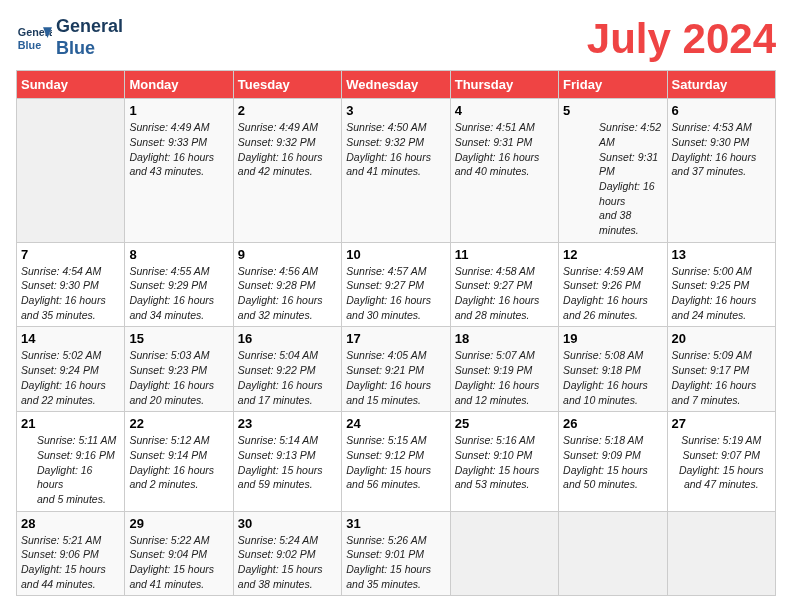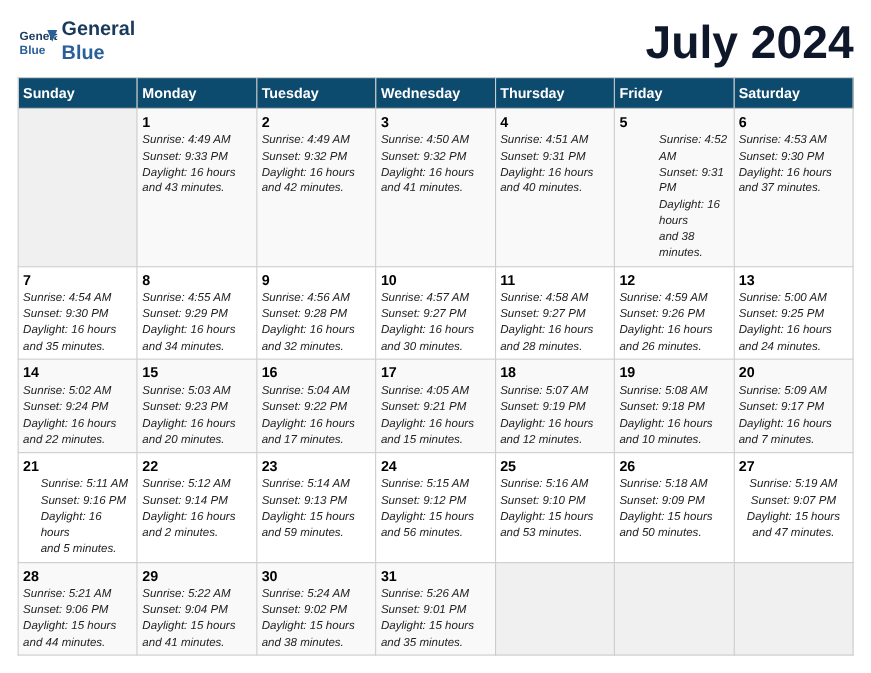--- a/index.html
+++ b/index.html
@@ -33,35 +33,35 @@
     .logo-icon {
       width: 36px;
       height: 36px;
     }
     .title-area {
       text-align: right;
     }
     .calendar-title {
       font-size: 42px;
       font-weight: bold;
-      color: #0f172a;
+      color: #ef4444;
       line-height: 1.1;
     }
     .calendar-subtitle {
       font-size: 16px;
       color: #333;
       font-weight: normal;
     }
     table {
       width: 100%;
       border-collapse: collapse;
       font-size: 11px;
     }
     thead tr th {
-      background-color: #0c4a6e;
+      background-color: #ef4444;
       color: white;
       padding: 6px 4px;
       text-align: left;
       font-size: 13px;
       font-weight: bold;
       border: 1px solid #ccc;
     }
     tbody tr td {
       border: 1px solid #ccc;
       vertical-align: top;

